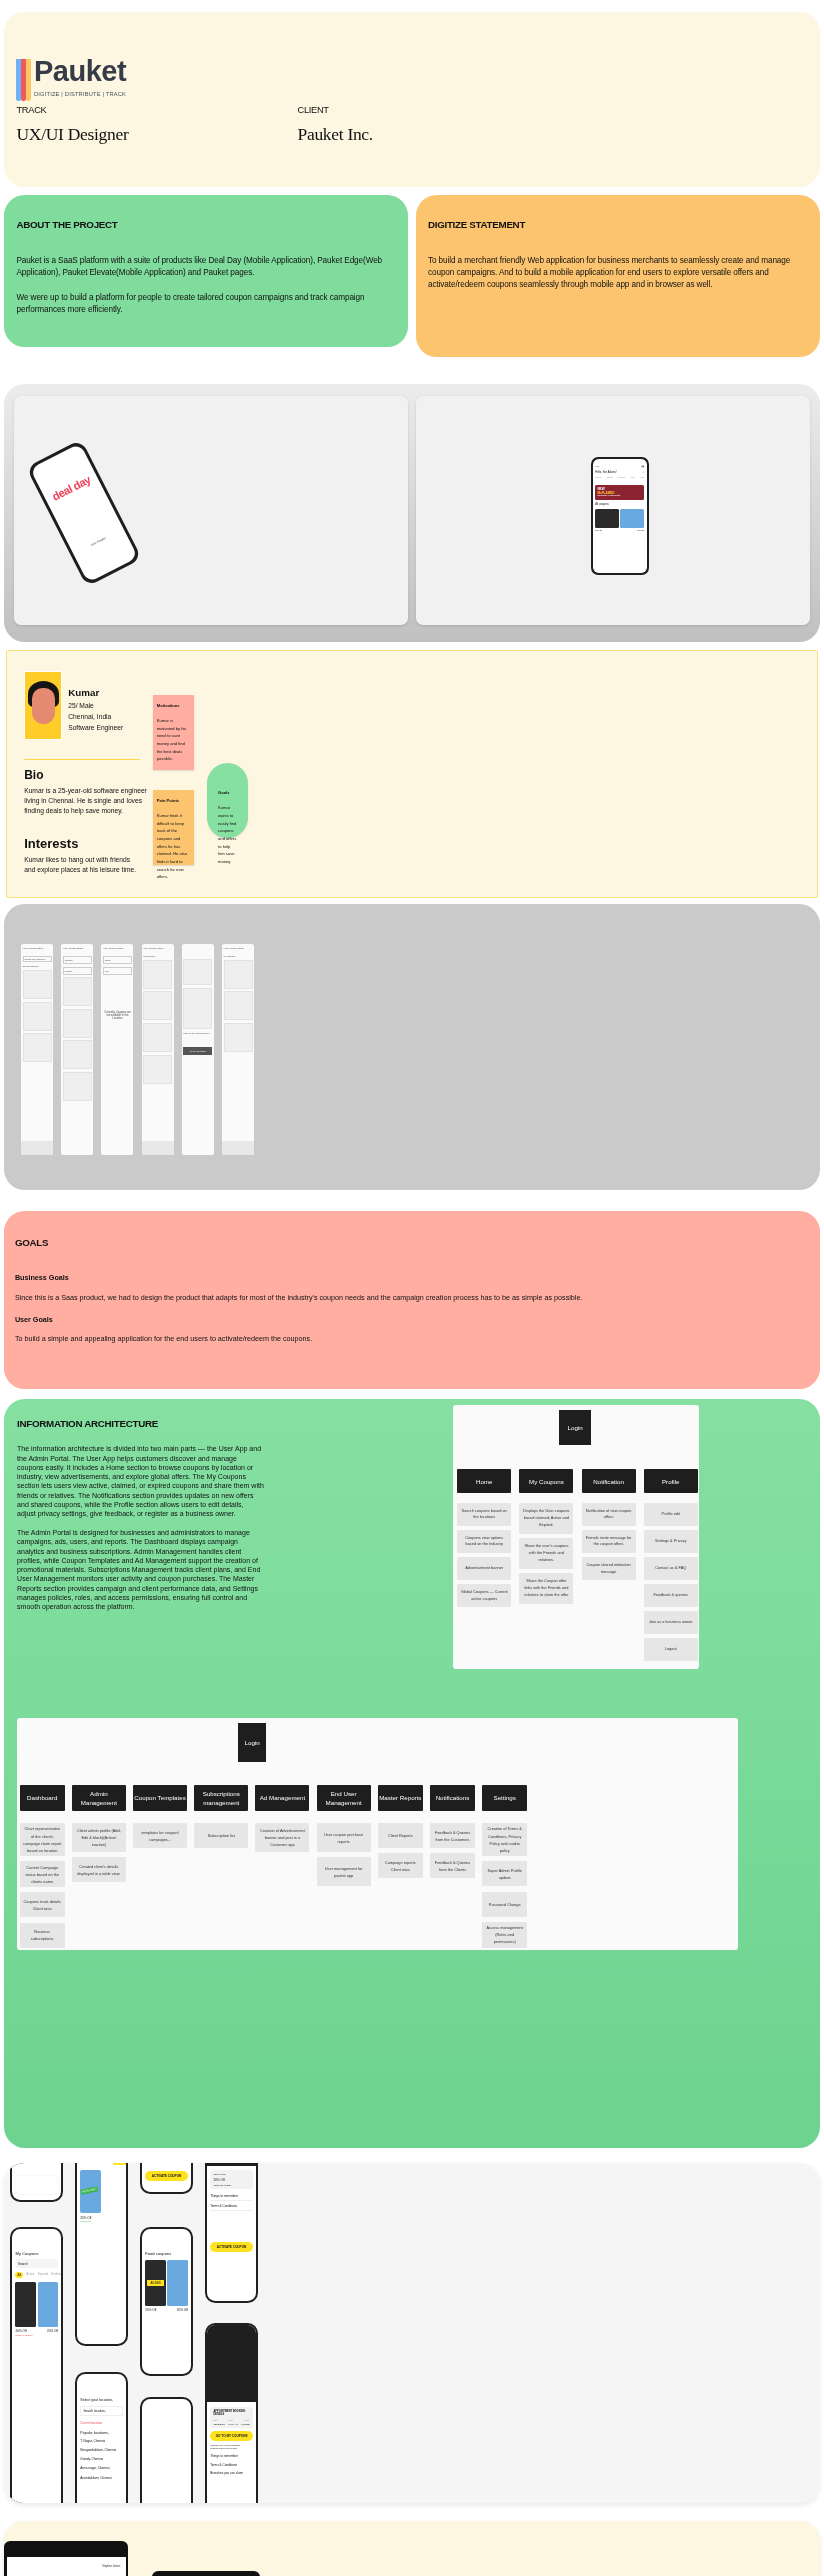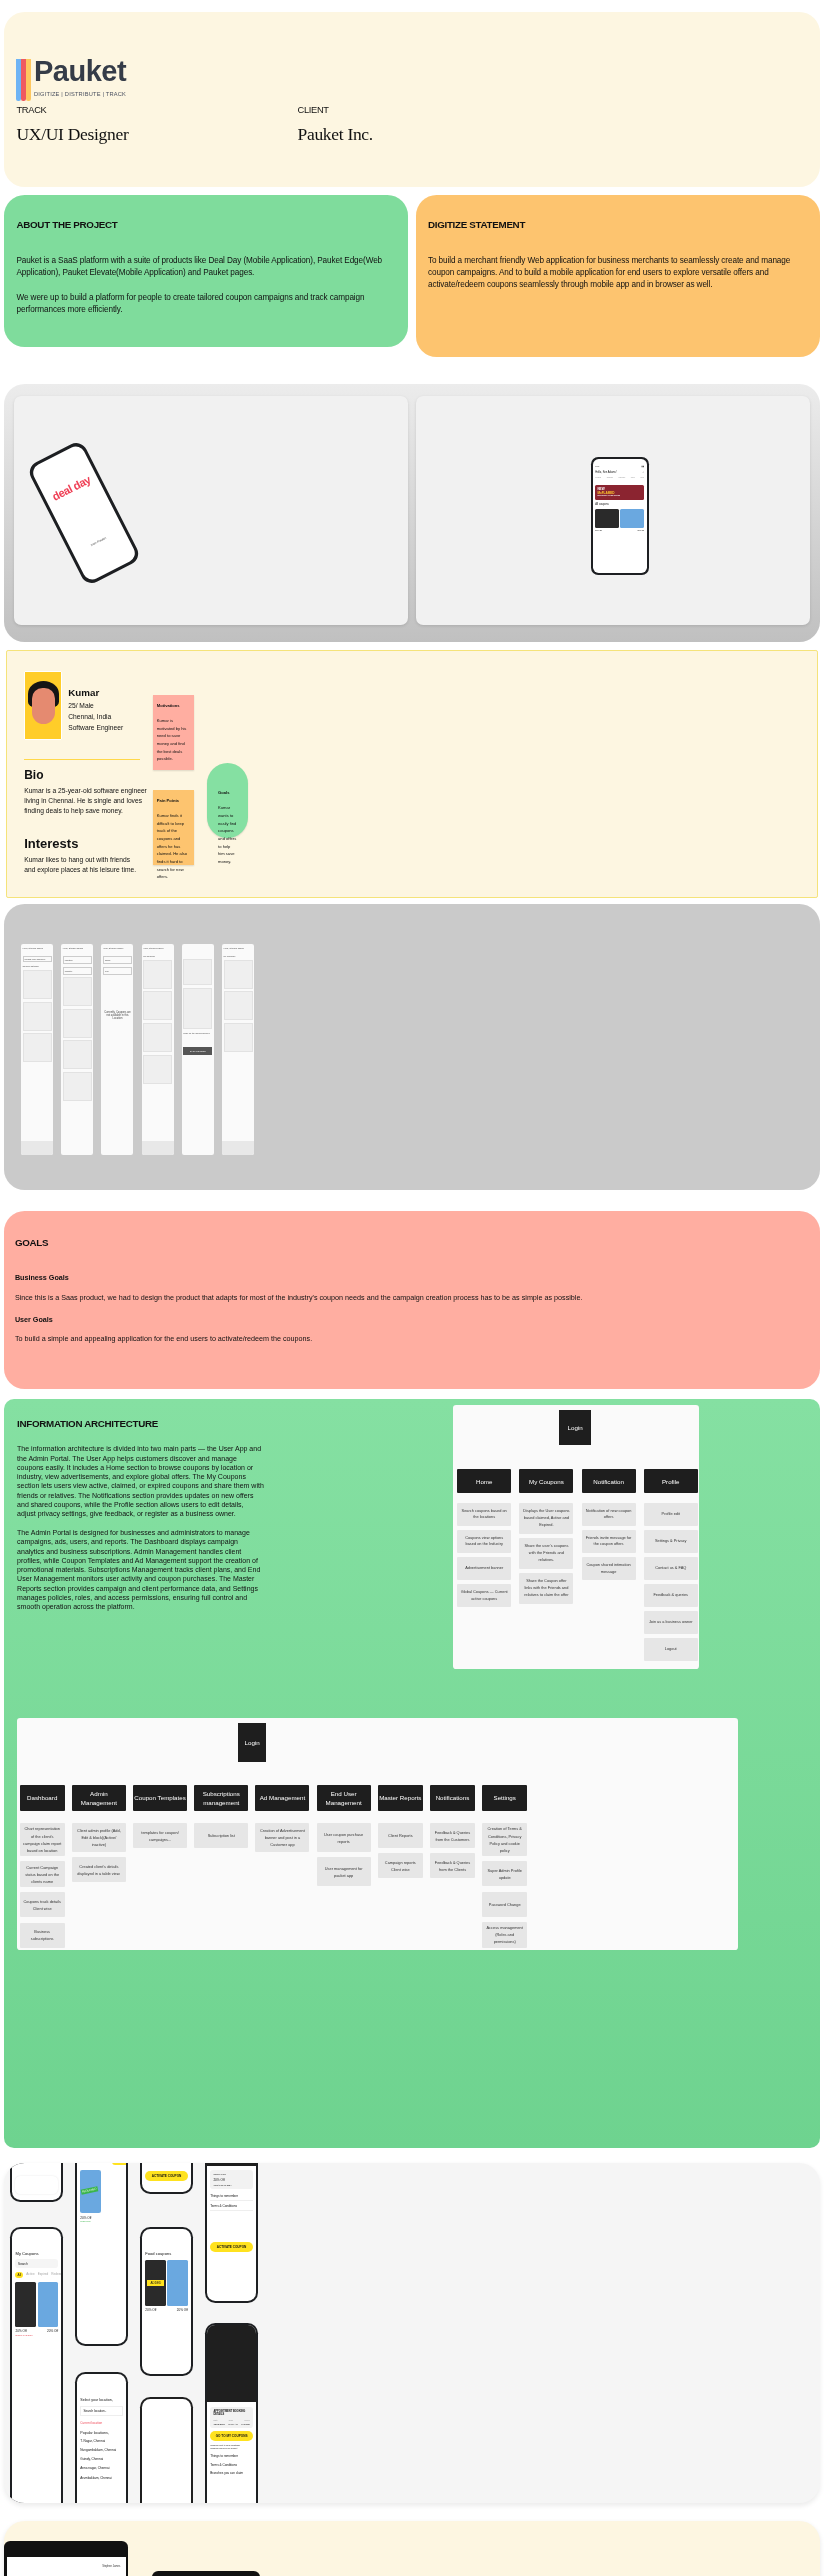--- a/index.html
+++ b/index.html
@@ -69,21 +69,21 @@
   .wf .blk { background: #efefef; border: 0.5px solid #e2e2e2; height: 29px; margin: 2.6px 0; }
   .wf .nav { position: absolute; left: 0; right: 0; bottom: 0; height: 14.4px; background: #e8e8e8; }
 
   
   .goals { margin: 20.6px 4.1px 0 4.1px; height: 178px; background: #ffaea1; border-radius: 20.6px; padding: 26px 10.8px; }
   .goals .sub { font-size: 7.2px; font-weight: bold; margin-top: 25px; }
   .goals .sub + p { font-size: 7.2px; line-height: 12.4px; margin-top: 10.3px; }
   .goals .sub2 { font-size: 7.2px; font-weight: bold; margin-top: 10.3px; }
 
   
-  .ia { margin: 10.3px 4.1px 0 4.1px; height: 749px; background: linear-gradient(#85e0a2, #6ed38f); border-radius: 10px; padding: 20.6px 13px; position: relative; }
+  .ia { margin: 10.3px 4.1px 0 4.1px; height: 749px; background: linear-gradient(#85e0a2, #6ed38f); border-radius: 21px; padding: 20.6px 13px; position: relative; }
   .ia-text { width: 247px; font-size: 7px; line-height: 9.3px; }
   .ia-text p { margin-top: 15.5px; }
   .ia-text p + p { margin-top: 9.3px; }
   .tree { background: #fafafa; border-radius: 3.1px; position: absolute; }
   .tree.user { left: 449px; top: 6.2px; width: 246px; height: 264px; }
   .tree.admin { left: 13px; top: 319px; width: 721px; height: 232px; }
   .node-login { background: #1e1e1e; color: #fff; font-size: 6.2px; display: flex; align-items: center; justify-content: center; position: absolute; }
   .cols { position: absolute; display: flex; }
   .col { display: flex; flex-direction: column; }
   .col-head { background: #1e1e1e; color: #fff; display: flex; align-items: center; justify-content: center; text-align: center; border-radius: 1px; }

